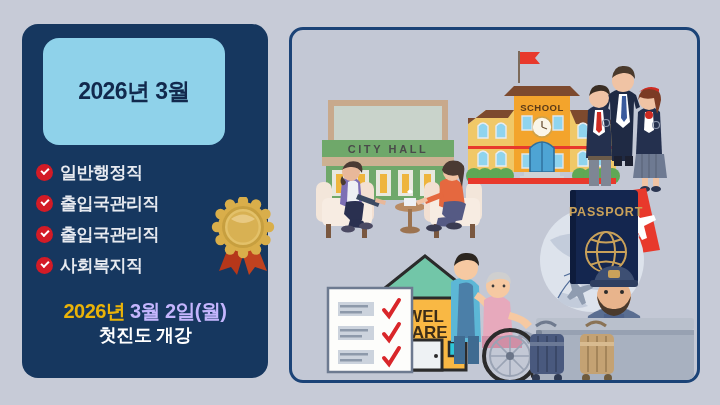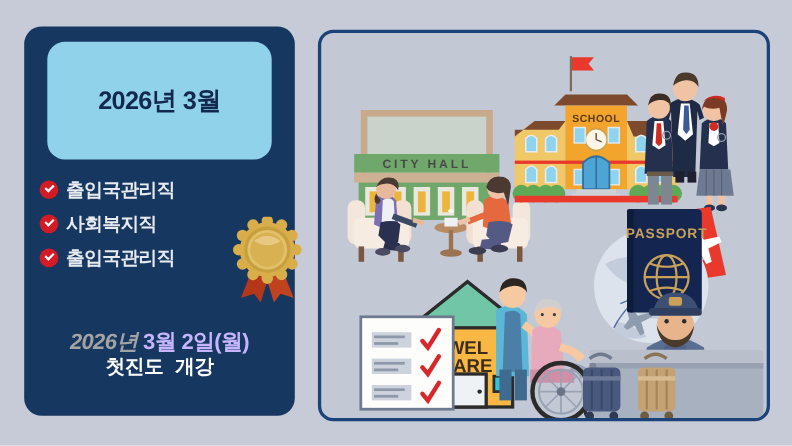--- a/index.html
+++ b/index.html
@@ -19,21 +19,21 @@
     position: absolute;
     left: 22px; top: 24px;
     width: 246px; height: 354px;
     background: #16375f;
     border-radius: 16px;
   }
 
   #title-box {
     position: absolute;
     left: 21px; top: 14px;
-    width: 204px; height: 107px;
+    width: 182px; height: 107px;
     background: #8fd2ea;
     border-radius: 16px;
     display: flex;
     flex-direction: row;
     align-items: center;
     justify-content: center;
     gap: 1px;
   }
   .title-line {
     color: #12294d;
@@ -94,28 +94,27 @@
     left: 0; top: 275px;
     width: 246px;
     text-align: center;
   }
   #date-line1 {
     font-size: 20px; font-weight: bold;
     letter-spacing: -0.6px;
     white-space: nowrap;
     line-height: 1.22;
   }
-  #date-line1 .seg-white { color: #a3a3a3; font-style: italic; }
+  #date-line1 .seg-white { color: #eab308; }
   #date-line1 .seg-yellow { color: #c4b5fd; }
   #date-line2 {
     font-size: 18px; font-weight: bold;
     color: #ffffff;
     letter-spacing: -0.4px;
     line-height: 1.4;
-    font-family: Liberation Mono, monospace;
   }
 
   
   #illus-panel {
     position: absolute;
     left: 289px; top: 27px;
     width: 405px; height: 350px;
     border: 3px solid #1b4377;
     border-radius: 14px;
     background: #c3c8d5;
@@ -128,31 +127,35 @@
 
 <div id="poster">
 
   <div id="left-card">
 
     <div id="title-box">
       <div class="title-line">2026년 3월</div>
     </div>
 
     <div id="bullet-list">
+      <div class="bullet-row">
+        <span class="check-badge"></span>
+        <span class="bullet-label">일반행정직</span>
+      </div>
+      <div class="bullet-row">
+        <span class="check-badge"></span>
+        <span class="bullet-label">출입국관리직</span>
+      </div>
       <div class="bullet-row">
         <span class="check-badge"></span>
         <span class="bullet-label">출입국관리직</span>
       </div>
       <div class="bullet-row">
         <span class="check-badge"></span>
         <span class="bullet-label">사회복지직</span>
-      </div>
-      <div class="bullet-row">
-        <span class="check-badge"></span>
-        <span class="bullet-label">출입국관리직</span>
       </div>
     </div>
 
     <svg id="medal" viewBox="0 0 64 78">
 
       <path d="M19 46 L8 74 L20 70 L26 78 L34 52 Z" fill="#b5371a"></path>
       <path d="M45 46 L56 74 L44 70 L38 78 L30 52 Z" fill="#c0421f"></path>
 
       <g fill="#d9ae4a">
         <circle cx="32" cy="30" r="25"></circle>

